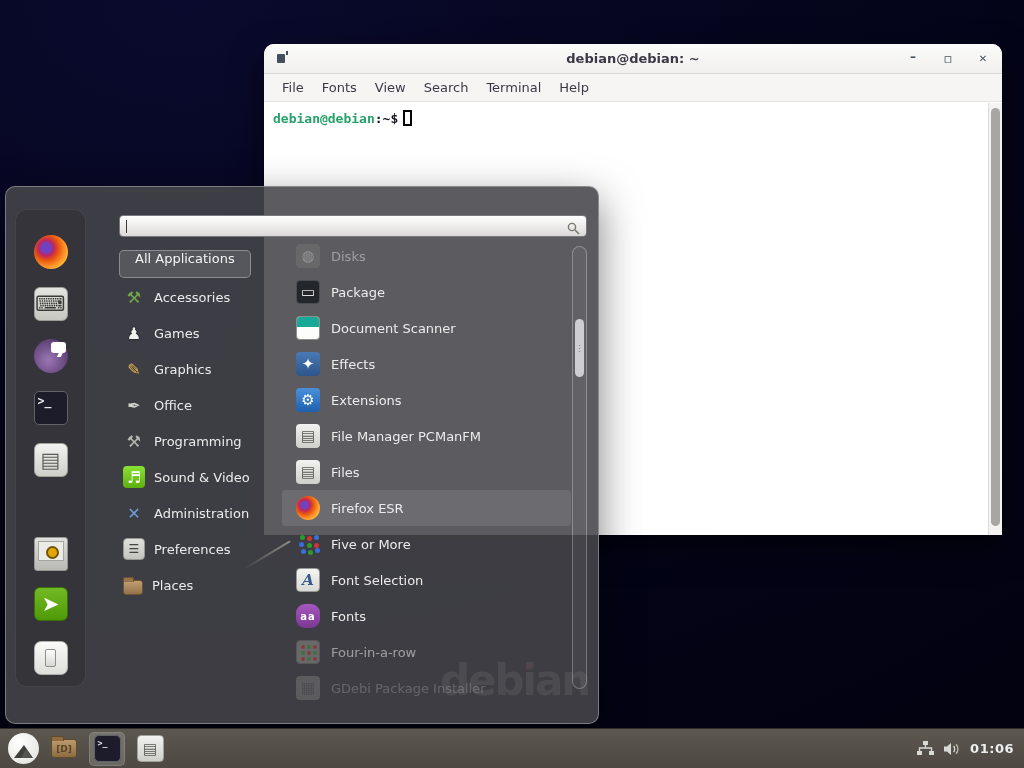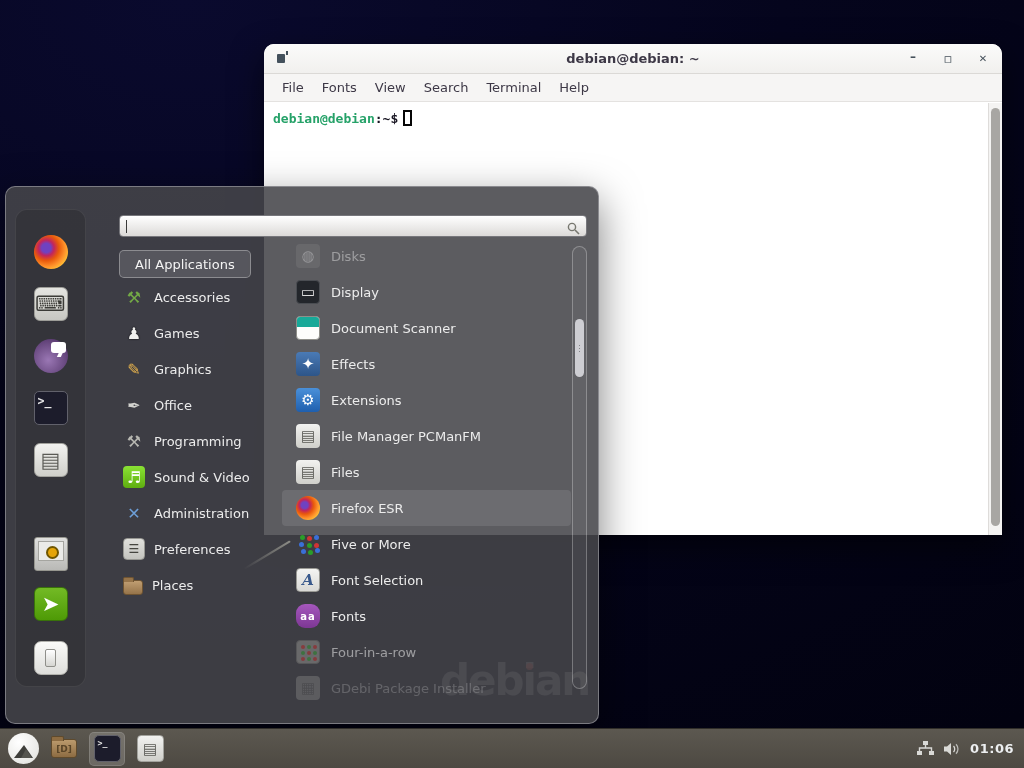--- a/index.html
+++ b/index.html
@@ -63,21 +63,21 @@
   .launch-ic { width:27px; height:27px; font-size:15px; border-radius:4px; }
 
   .search-box { position:absolute; left:113px; top:28px; width:468px; height:22px;
     background:linear-gradient(#ffffff,#dcdad8); border:1px solid #77777c; border-radius:4px; }
   .search-input { position:absolute; inset:1px 24px 1px 4px; border:0; outline:0; background:transparent;
     font-size:12px; color:#222; font-family:"DejaVu Sans",sans-serif; }
   .search-caret { position:absolute; left:6px; top:4px; width:1px; height:13px; background:#3a3a3a; }
   .search-mag { position:absolute; right:6px; top:4px; }
 
   .all-apps-btn { position:absolute; left:113px; top:63px; height:28px; padding:0 15px;
-    display:flex; align-items:center; background:rgba(255,255,255,0.13);
+    display:flex; align-items:flex-start; background:rgba(255,255,255,0.13);
     border:1px solid rgba(255,255,255,0.32); border-radius:5px; color:#f4f4f4; font-size:13px; }
 
   .cat-list { position:absolute; left:113px; top:92px; width:162px; }
   .cat-row { height:36px; display:flex; align-items:center; gap:9px; padding-left:4px;
     color:#ececec; font-size:13px; border-radius:4px; }
 
   .app-list { position:absolute; left:276px; top:51px; width:289px; }
   .app-row { height:36px; display:flex; align-items:center; gap:11px; padding-left:14px;
     color:#ececec; font-size:13px; border-radius:4px; }
   .app-row.hover { background:rgba(255,255,255,0.10); }
@@ -292,21 +292,21 @@
           <span class="cat-label">Places</span>
         </div>
       </div>
     <div class="app-list" data-name="application-list">
         <div class="app-row" data-name="app-disks" style="opacity: 0.45;">
           <span class="icon app-ic" data-name="disks-icon">◍</span>
           <span class="app-label">Disks</span>
         </div>
         <div class="app-row" data-name="app-display">
           <span class="icon app-ic" data-name="display-icon">▭</span>
-          <span class="app-label">Display</span>
+          <span class="app-label">Package</span>
         </div>
         <div class="app-row" data-name="app-document-scanner">
           <span class="icon app-ic sp-scanner" data-name="document-scanner-icon"></span>
           <span class="app-label">Document Scanner</span>
         </div>
         <div class="app-row" data-name="app-effects">
           <span class="icon app-ic" data-name="effects-icon">✦</span>
           <span class="app-label">Effects</span>
         </div>
         <div class="app-row" data-name="app-extensions">

